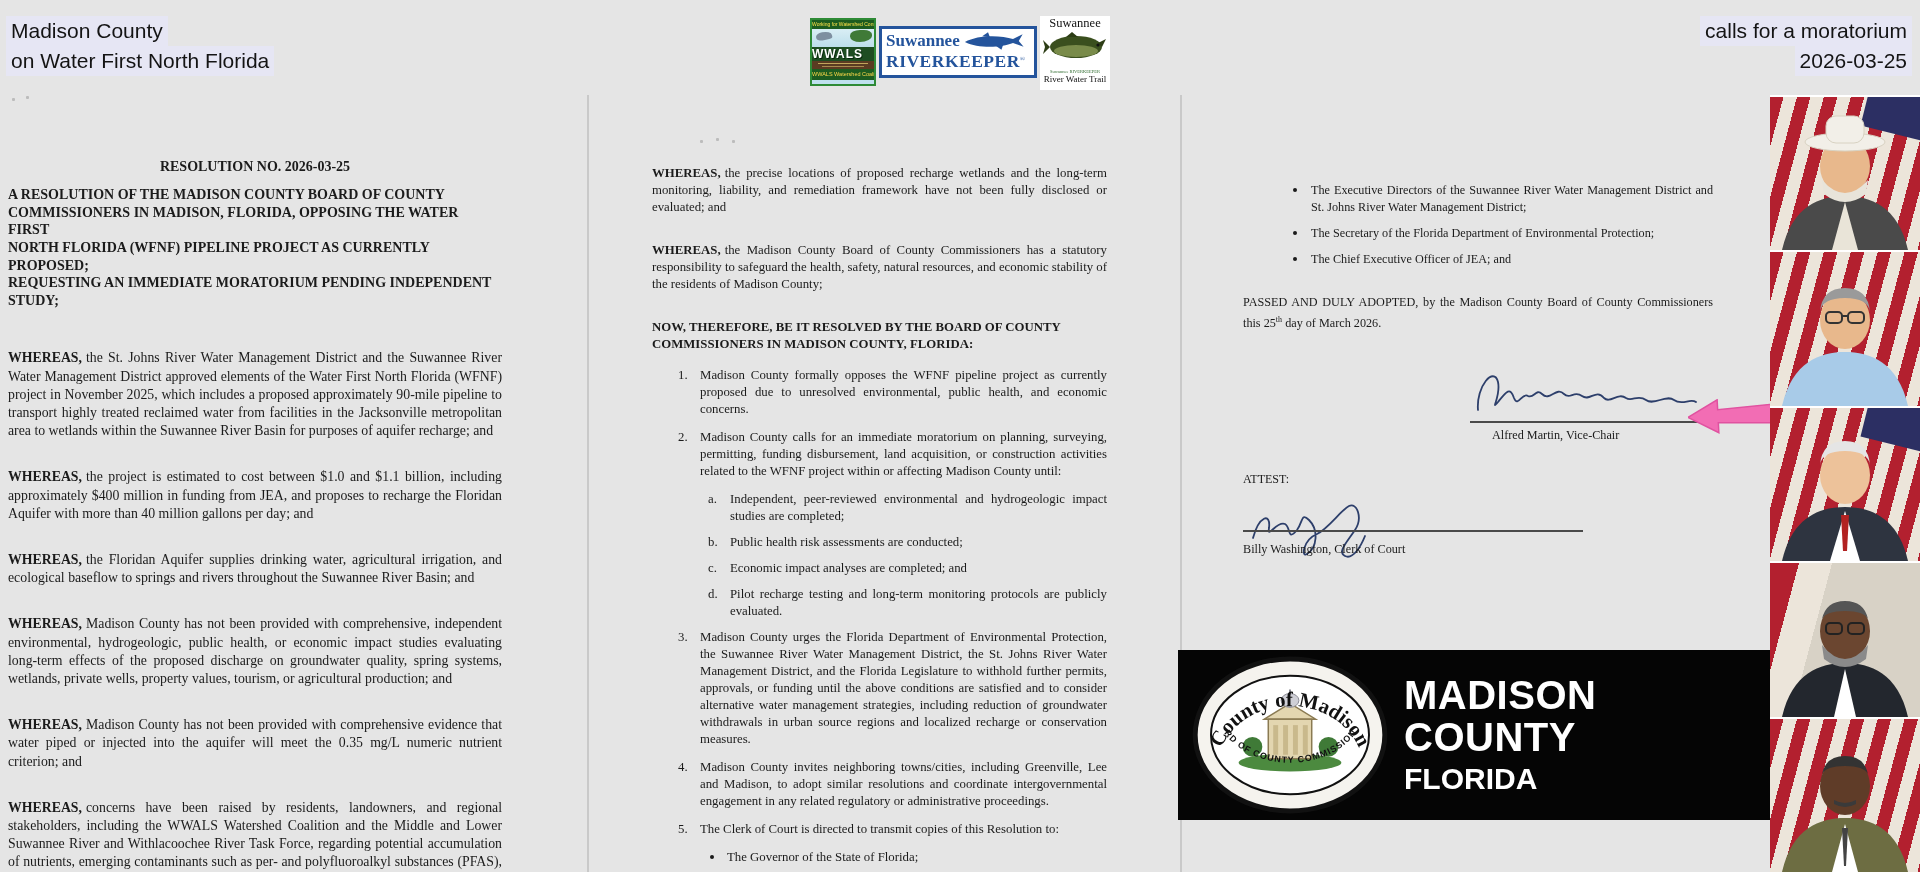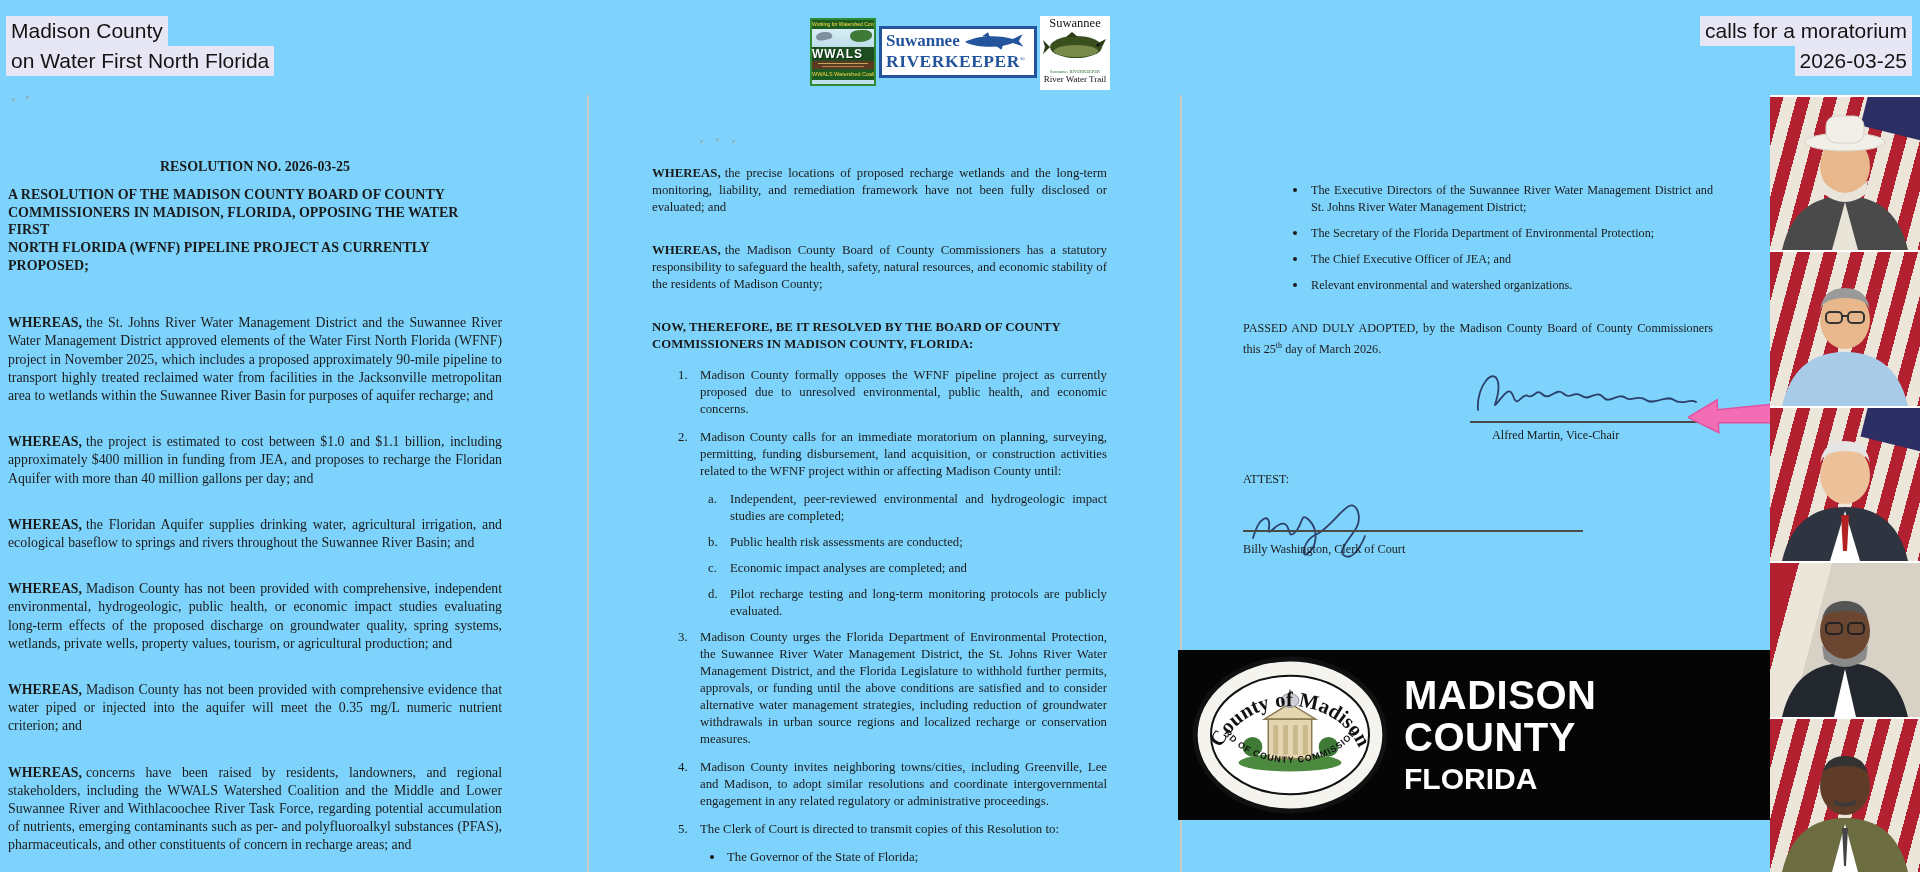--- a/index.html
+++ b/index.html
@@ -1,16 +1,16 @@
 <!DOCTYPE html>
 <html><head>
 <meta charset="utf-8">
 <style>
   html,body{margin:0;padding:0;background:#ffffff;}
-  #screen{position:relative;width:1920px;height:872px;background:#7dd3fc;overflow:hidden;
+  #screen{position:relative;width:1920px;height:872px;background:#e5e5e5;overflow:hidden;
           font-family:"Liberation Serif",serif;color:#1b1b1b;}
 
   
   .hdr{font-family:"Liberation Sans",sans-serif;font-size:21px;line-height:29px;color:#141414;}
   .hl{background:#e6e6f4;padding:0 5px 1px 5px;display:inline-block;}
   #header-left{position:absolute;left:6px;top:16px;}
   #header-right{position:absolute;right:8px;top:16px;text-align:right;}
 
   
   #logo-wwals{position:absolute;left:810px;top:18px;width:66px;height:68px;border:2px solid #2e8a36;
@@ -156,20 +156,21 @@
   <div class="scan-dot" style="left:700px;top:140px"></div>
   <div class="scan-dot" style="left:716px;top:138px"></div>
   <div class="scan-dot" style="left:732px;top:140px"></div>
 
   <div id="col1" class="doccol">
     <div class="resno">RESOLUTION NO. 2026-03-25</div>
     <div class="titleblock">
       <div class="tline">A RESOLUTION OF THE MADISON COUNTY BOARD OF COUNTY</div>
       <div class="tline">COMMISSIONERS IN MADISON, FLORIDA, OPPOSING THE WATER FIRST</div>
       <div class="tline">NORTH FLORIDA (WFNF) PIPELINE PROJECT AS CURRENTLY PROPOSED;</div>
+      <div class="tline">REQUESTING AN IMMEDIATE MORATORIUM PENDING INDEPENDENT STUDY;</div>
     </div>
     <p class="wpara"><b>WHEREAS,</b><span>the St. Johns River Water Management District and the Suwannee River Water Management District approved elements of the Water First North Florida (WFNF) project in November 2025, which includes a proposed approximately 90-mile pipeline to transport highly treated reclaimed water from facilities in the Jacksonville metropolitan area to wetlands within the Suwannee River Basin for purposes of aquifer recharge; and</span></p>
     <p class="wpara"><b>WHEREAS,</b><span>the project is estimated to cost between $1.0 and $1.1 billion, including approximately $400 million in funding from JEA, and proposes to recharge the Floridan Aquifer with more than 40 million gallons per day; and</span></p>
     <p class="wpara"><b>WHEREAS,</b><span>the Floridan Aquifer supplies drinking water, agricultural irrigation, and ecological baseflow to springs and rivers throughout the Suwannee River Basin; and</span></p>
     <p class="wpara"><b>WHEREAS,</b><span>Madison County has not been provided with comprehensive, independent environmental, hydrogeologic, public health, or economic impact studies evaluating long-term effects of the proposed discharge on groundwater quality, spring systems, wetlands, private wells, property values, tourism, or agricultural production; and</span></p>
     <p class="wpara"><b>WHEREAS,</b><span>Madison County has not been provided with comprehensive evidence that water piped or injected into the aquifer will meet the 0.35 mg/L numeric nutrient criterion; and</span></p>
     <p class="wpara"><b>WHEREAS,</b><span>concerns have been raised by residents, landowners, and regional stakeholders, including the WWALS Watershed Coalition and the Middle and Lower Suwannee River and Withlacoochee River Task Force, regarding potential accumulation of nutrients, emerging contaminants such as per- and polyfluoroalkyl substances (PFAS), pharmaceuticals, and other constituents of concern in recharge areas; and</span></p>
   </div>
 
   <div id="col2" class="doccol">
@@ -228,24 +229,20 @@
       <span class="bdot"></span>
       <div class="itext">The Executive Directors of the Suwannee River Water Management District and St. Johns River Water Management District;</div>
     </div>
     <div class="b-row">
       <span class="bdot"></span>
       <div class="itext">The Secretary of the Florida Department of Environmental Protection;</div>
     </div>
     <div class="b-row">
       <span class="bdot"></span>
       <div class="itext">The Chief Executive Officer of JEA; and</div>
-    </div>
-    <div class="b-row">
-      <span class="bdot"></span>
-      <div class="itext">Relevant environmental and watershed organizations.</div>
     </div>
     <p class="passedpara">
       <span>PASSED AND DULY ADOPTED, by the Madison County Board of County Commissioners this</span>
       <span>25</span><sup>th</sup>
       <span>day of March 2026.</span>
     </p>
   </div>
 
   <svg class="sigsvg" style="left:1468px;top:358px" width="235" height="70" viewBox="0 0 235 70">
     <path d="M10,52 C8,28 26,8 30,24 C33,38 22,54 30,44 C38,34 42,28 46,40 C50,50 54,34 60,38 C66,41 68,30 74,36 C82,44 88,28 96,36 C102,42 106,32 114,38 C122,44 128,30 136,40 C142,46 150,34 158,40 C164,44 170,36 178,42 C186,48 198,36 206,42 C214,48 222,40 228,44" fill="none" stroke="#2d3f6b" stroke-width="1.8" stroke-linecap="round"></path>

